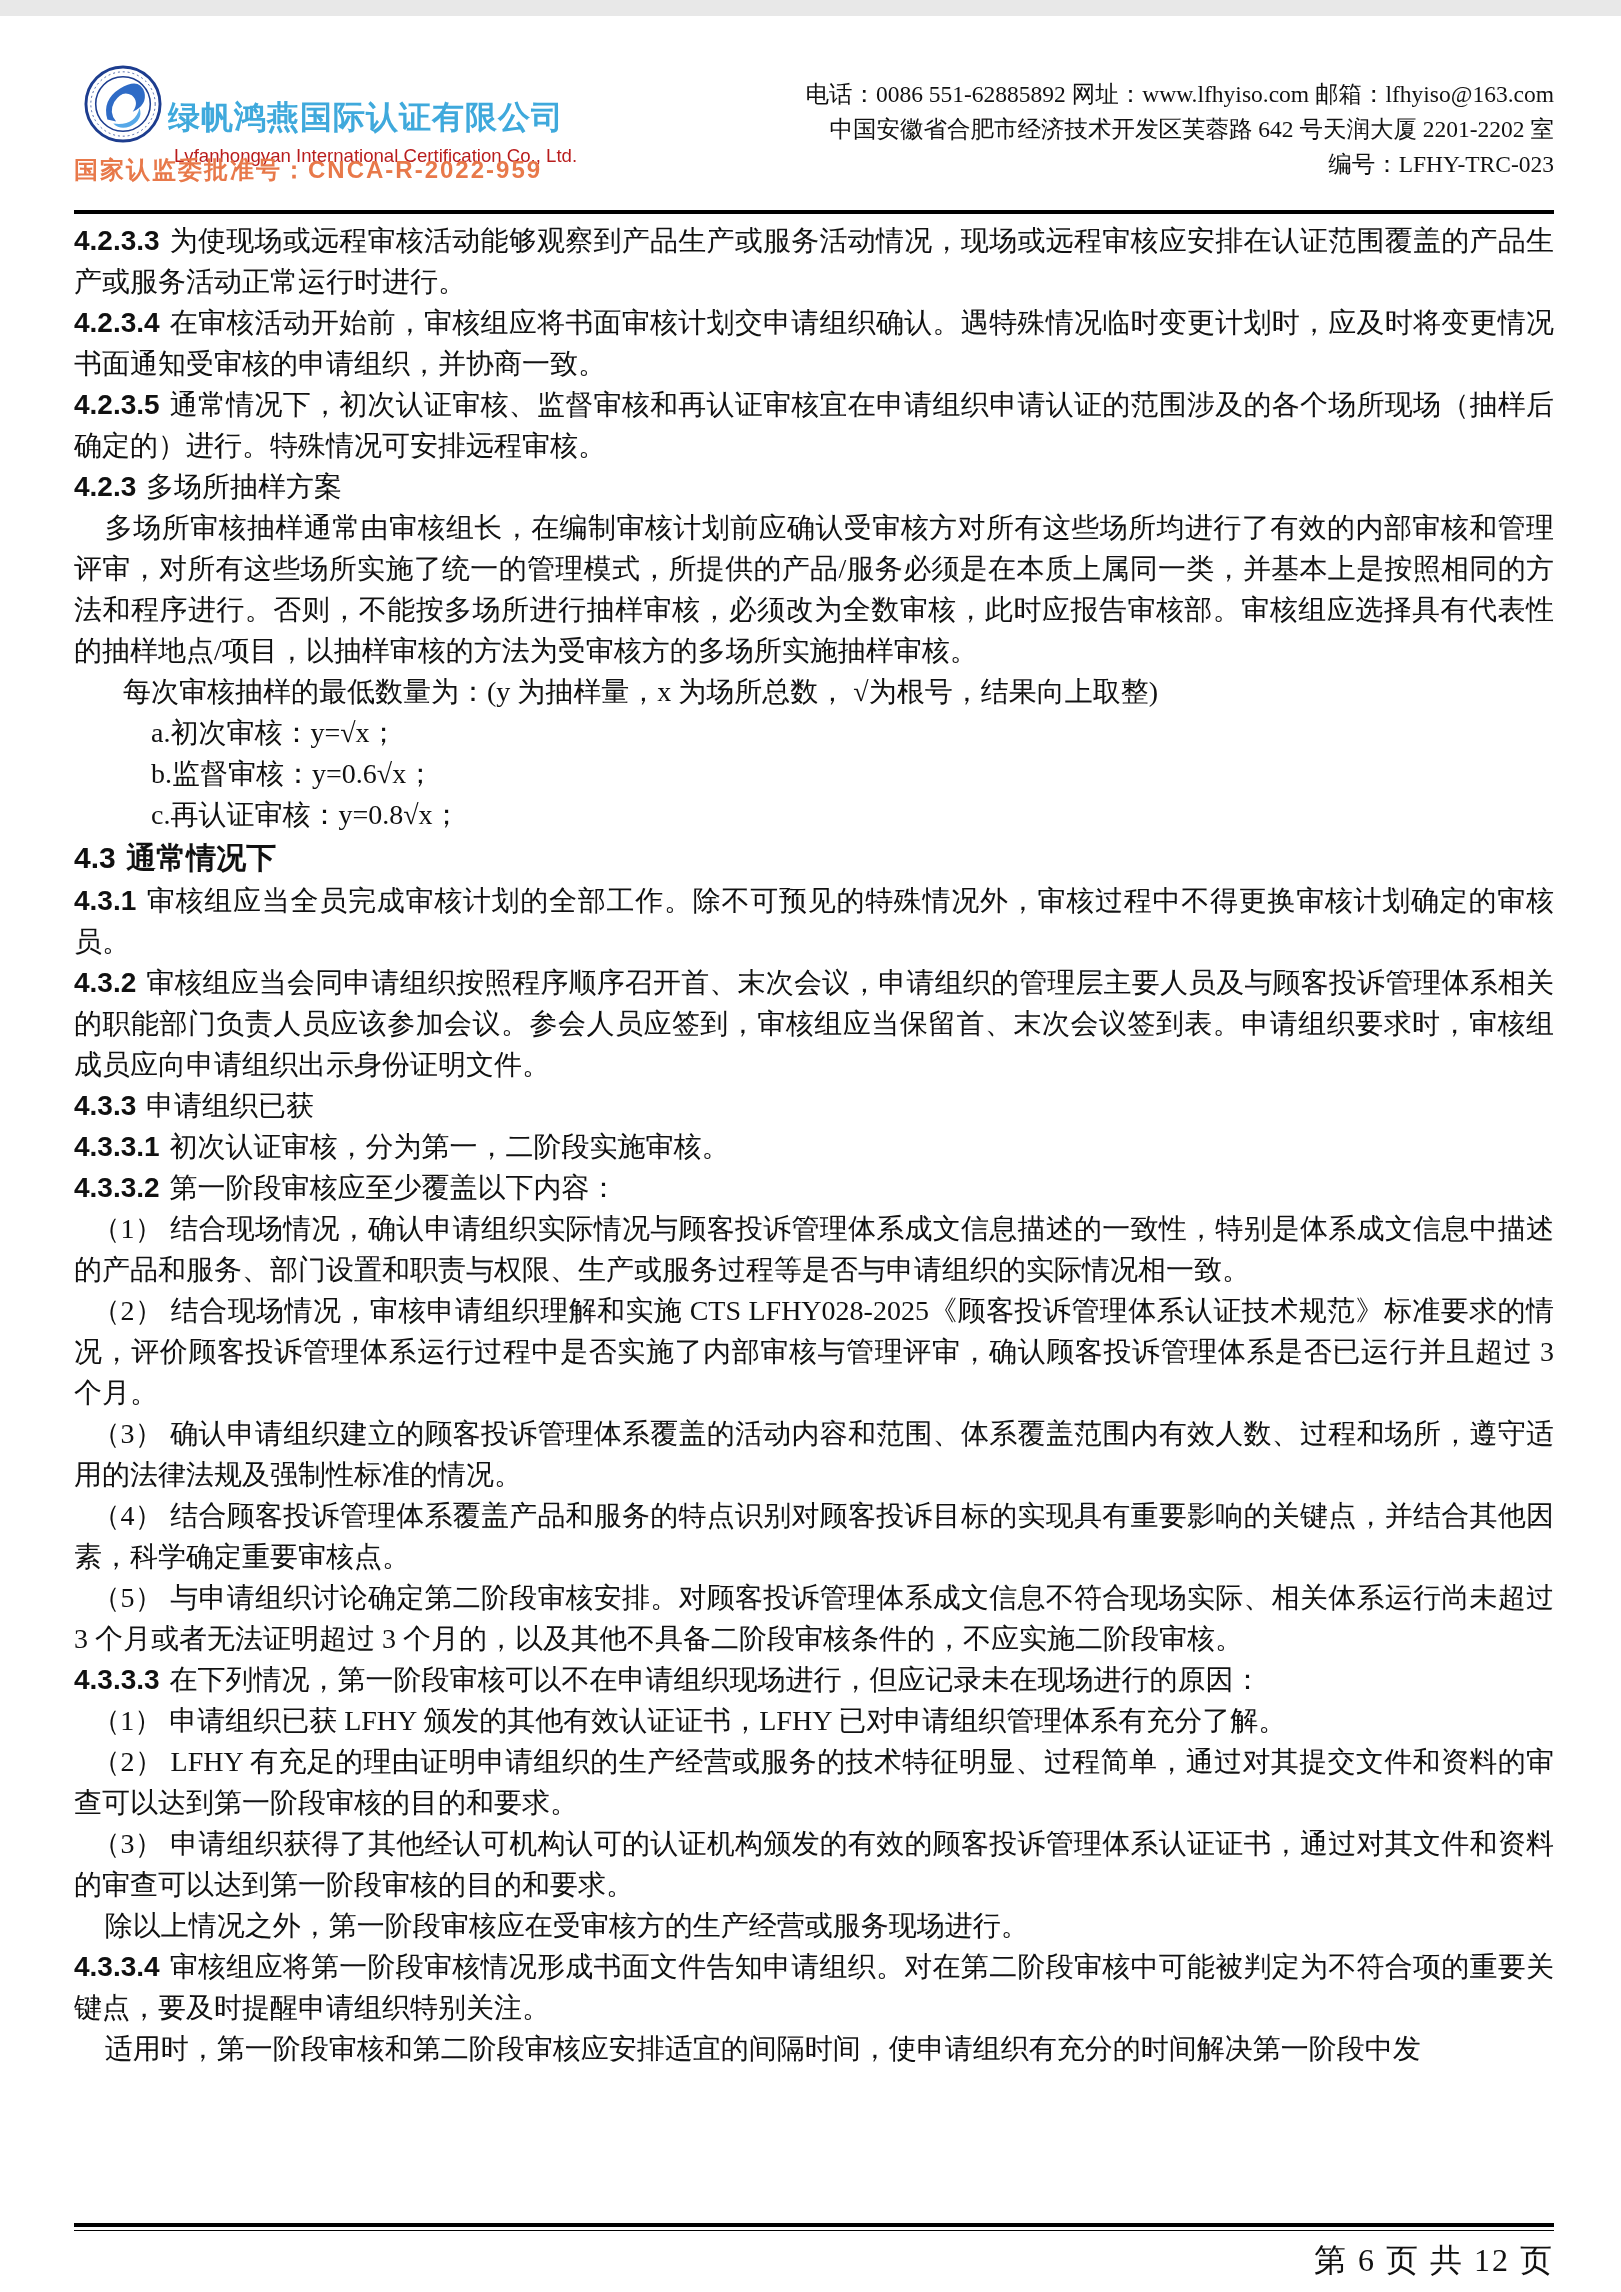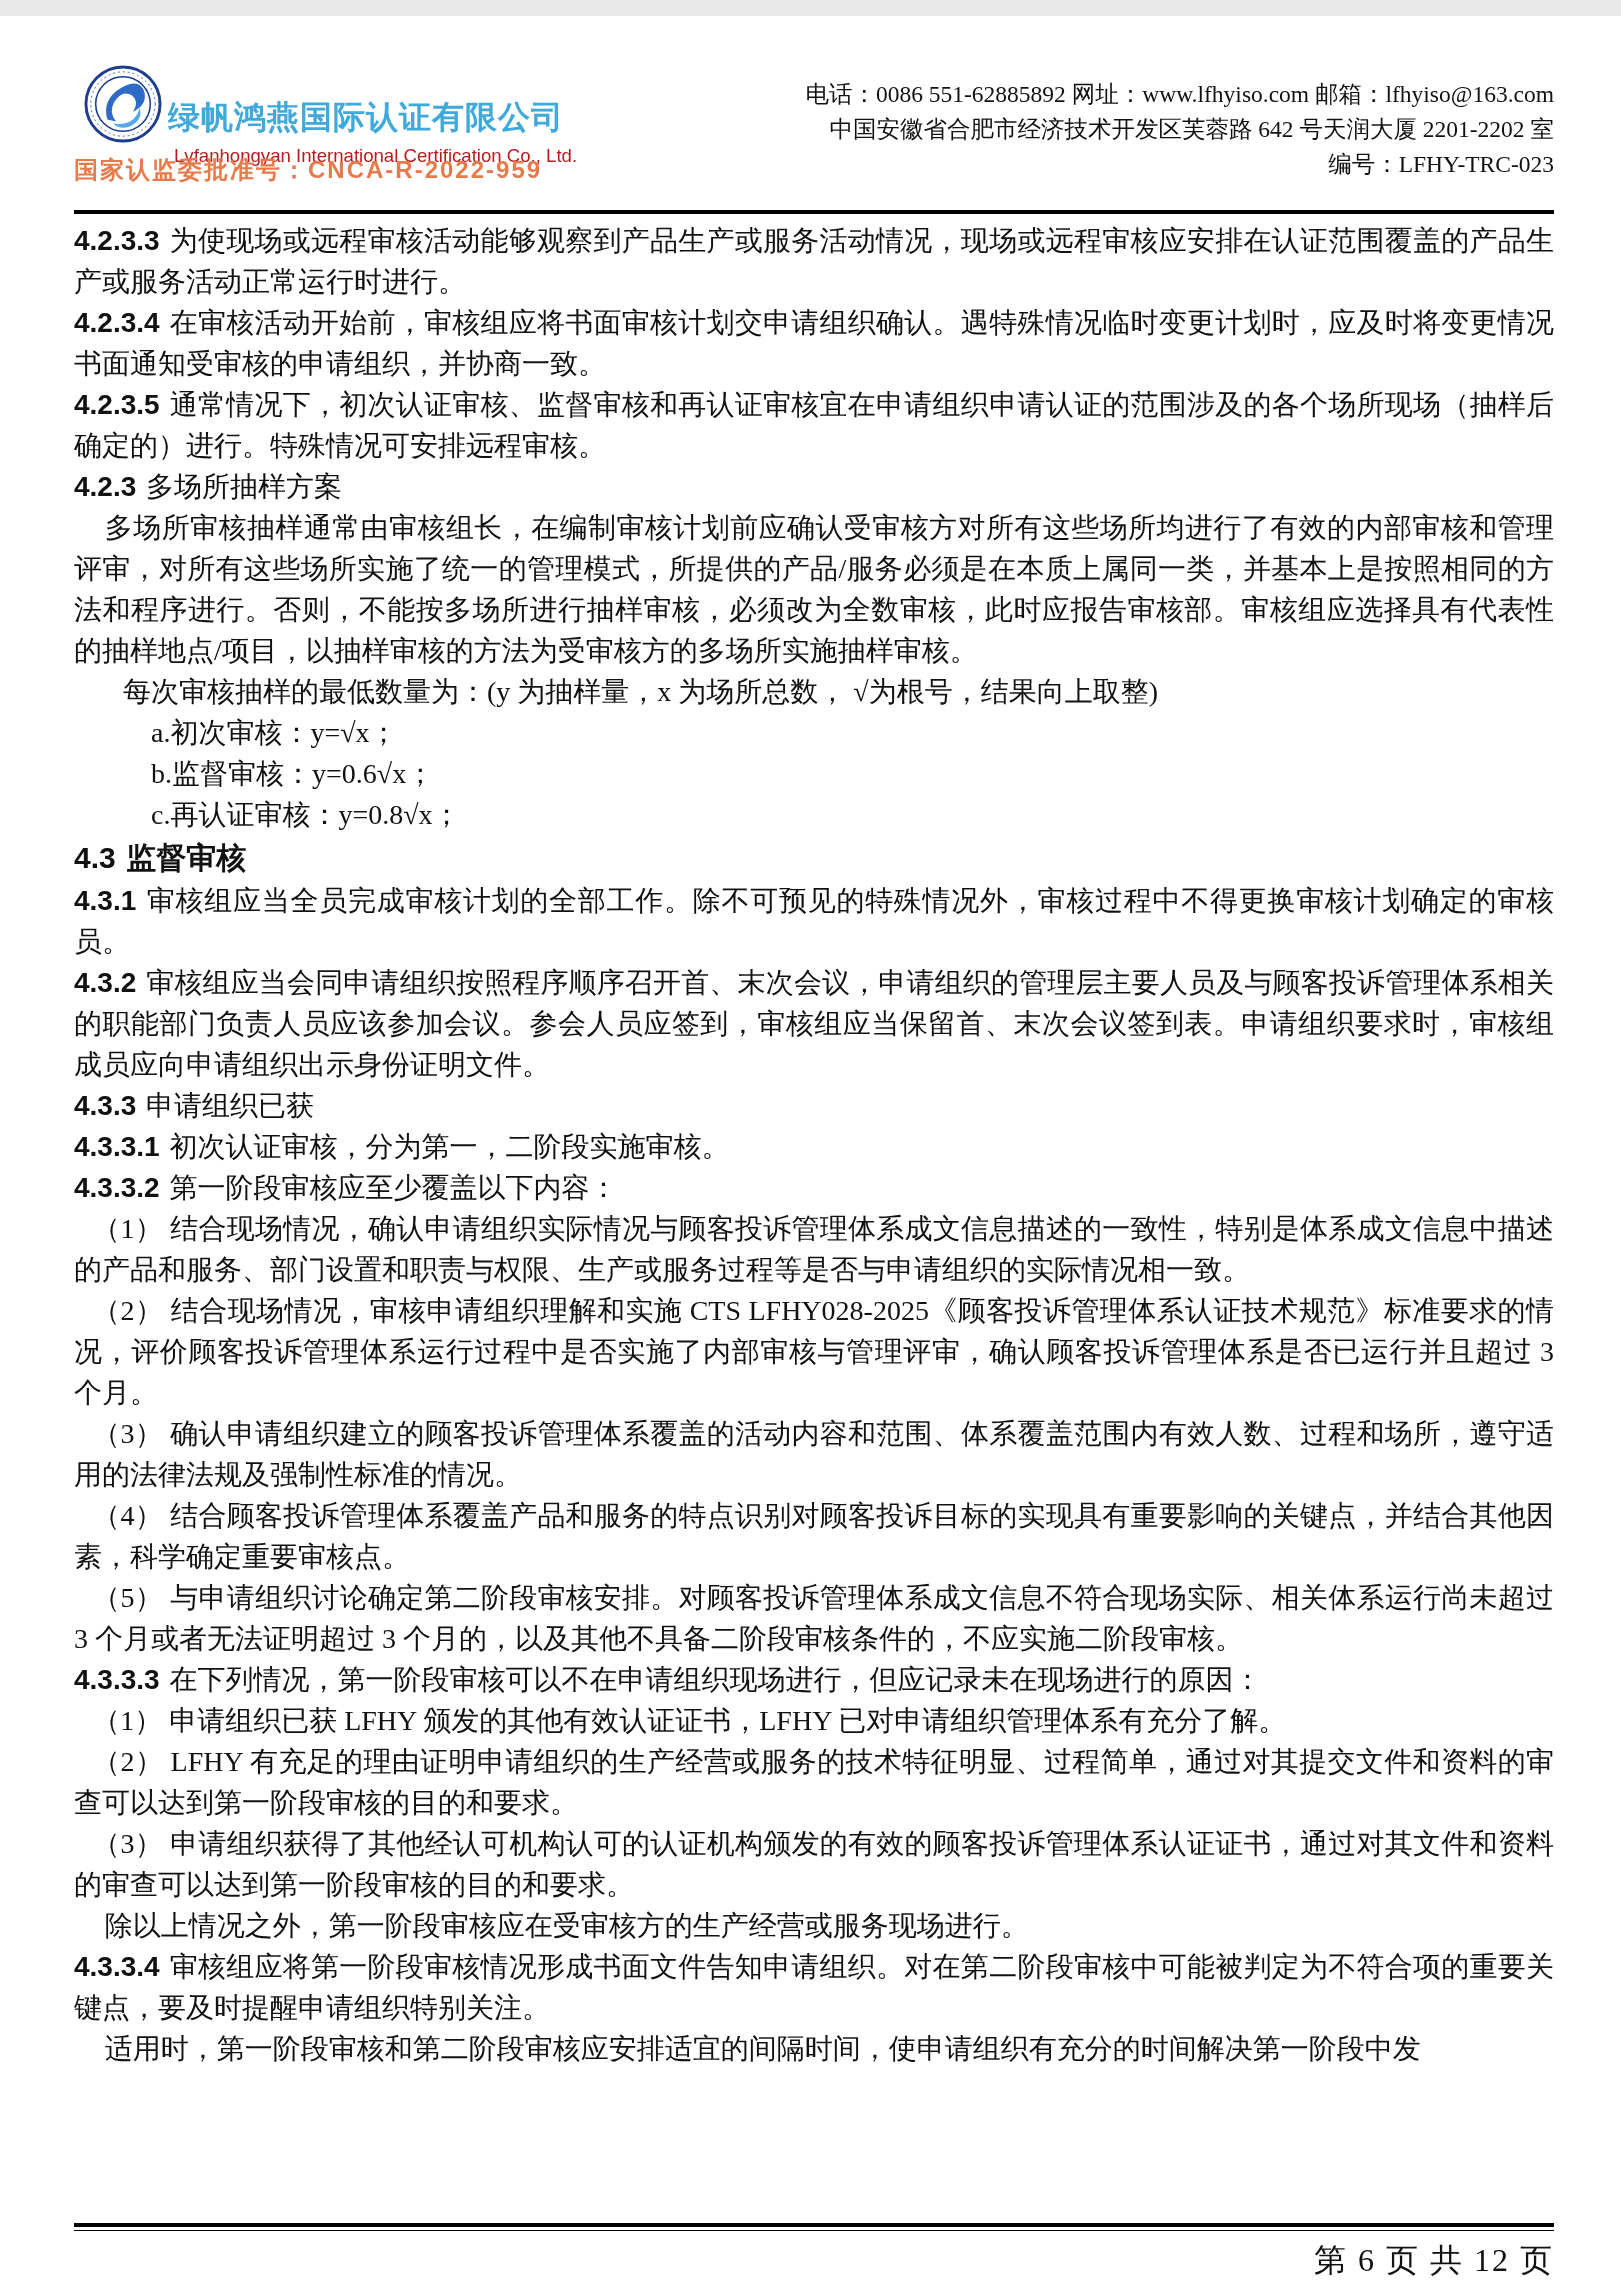--- a/index.html
+++ b/index.html
@@ -71,21 +71,21 @@
     <div class="para"><span class="pnum">4.2.3</span><span class="ptext">多场所抽样方案</span></div>
 
     <div class="para ind1"><span class="ptext">多场所审核抽样通常由审核组长，在编制审核计划前应确认受审核方对所有这些场所均进行了有效的内部审核和管理评审，对所有这些场所实施了统一的管理模式，所提供的产品/服务必须是在本质上属同一类，并基本上是按照相同的方法和程序进行。否则，不能按多场所进行抽样审核，必须改为全数审核，此时应报告审核部。审核组应选择具有代表性的抽样地点/项目，以抽样审核的方法为受审核方的多场所实施抽样审核。</span></div>
 
     <div class="para ind2"><span class="ptext">每次审核抽样的最低数量为：(y 为抽样量，x 为场所总数， √为根号，结果向上取整)</span></div>
 
     <div class="para list-item"><span class="ptext">a.初次审核：y=√x；</span></div>
     <div class="para list-item"><span class="ptext">b.监督审核：y=0.6√x；</span></div>
     <div class="para list-item"><span class="ptext">c.再认证审核：y=0.8√x；</span></div>
 
-    <div class="para heading"><span class="pnum">4.3</span><span class="ptext">监督审核</span></div>
+    <div class="para heading"><span class="pnum">4.3</span><span class="ptext">通常情况下</span></div>
 
     <div class="para"><span class="pnum">4.3.1</span><span class="ptext">审核组应当全员完成审核计划的全部工作。除不可预见的特殊情况外，审核过程中不得更换审核计划确定的审核员。</span></div>
 
     <div class="para"><span class="pnum">4.3.2</span><span class="ptext">审核组应当会同申请组织按照程序顺序召开首、末次会议，申请组织的管理层主要人员及与顾客投诉管理体系相关的职能部门负责人员应该参加会议。参会人员应签到，审核组应当保留首、末次会议签到表。申请组织要求时，审核组成员应向申请组织出示身份证明文件。</span></div>
 
     <div class="para"><span class="pnum">4.3.3</span><span class="ptext">申请组织已获</span></div>
 
     <div class="para"><span class="pnum">4.3.3.1</span><span class="ptext">初次认证审核，分为第一，二阶段实施审核。</span></div>
 
     <div class="para"><span class="pnum">4.3.3.2</span><span class="ptext">第一阶段审核应至少覆盖以下内容：</span></div>

